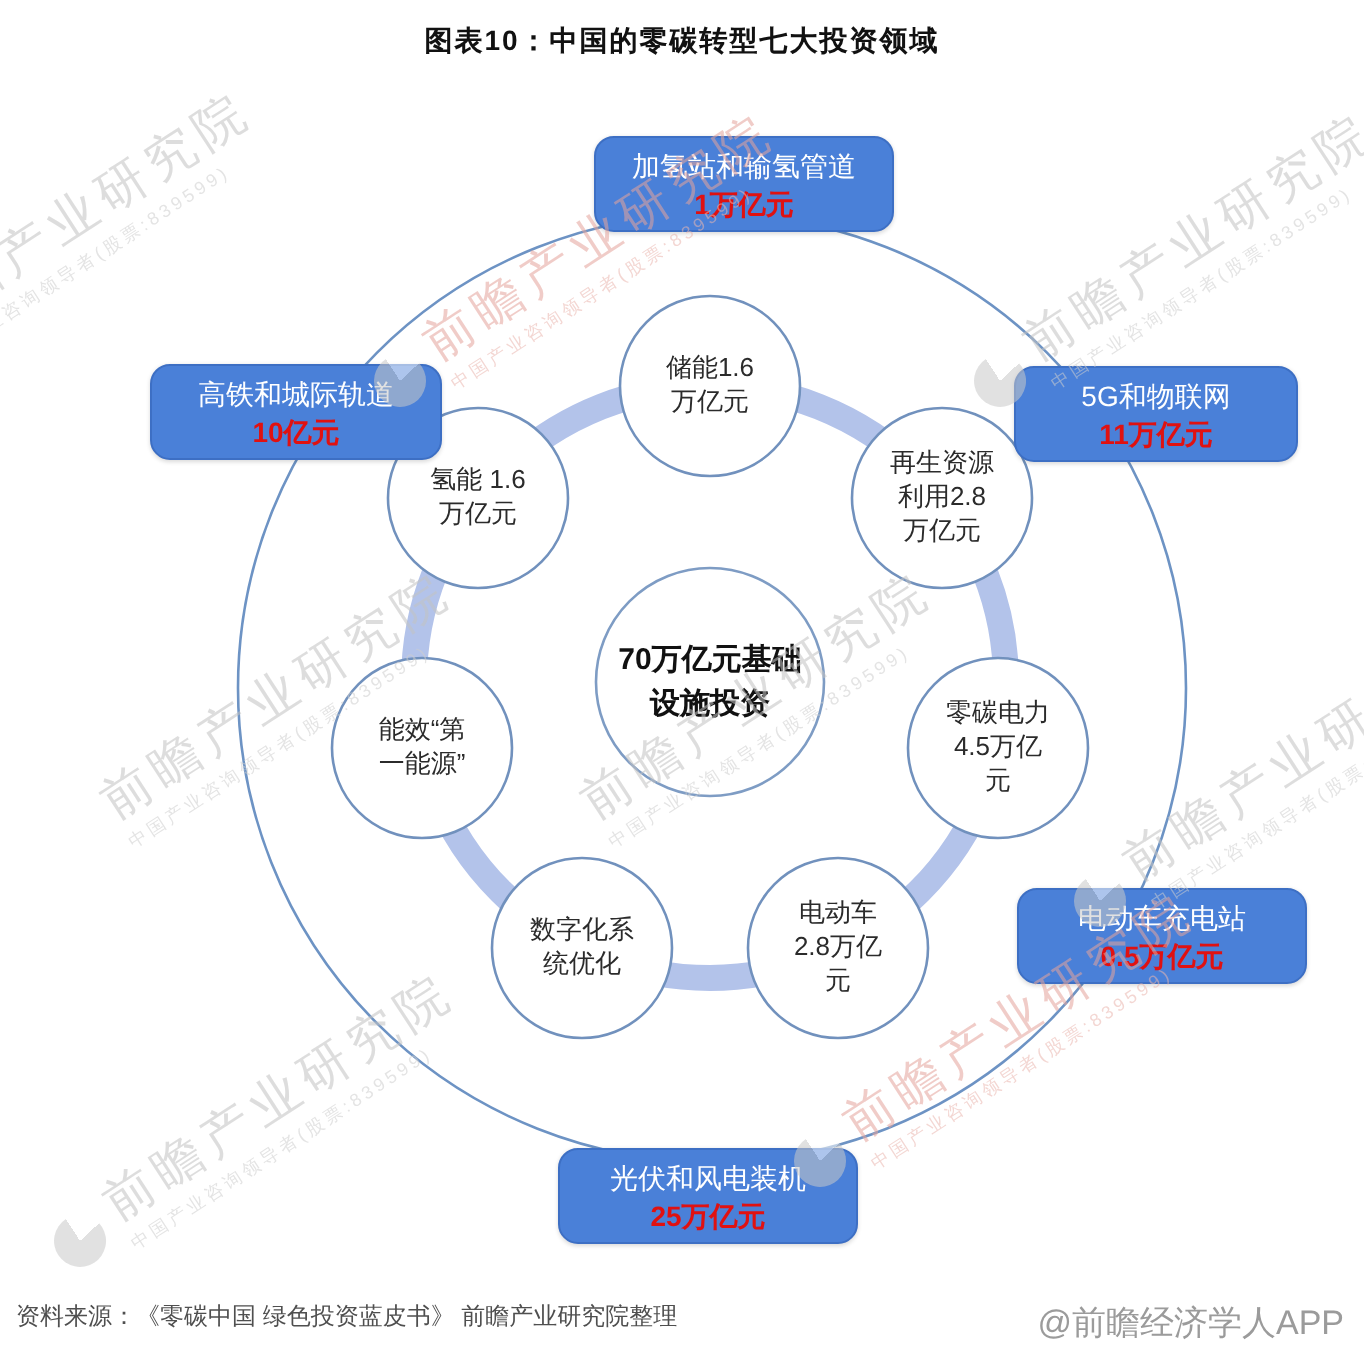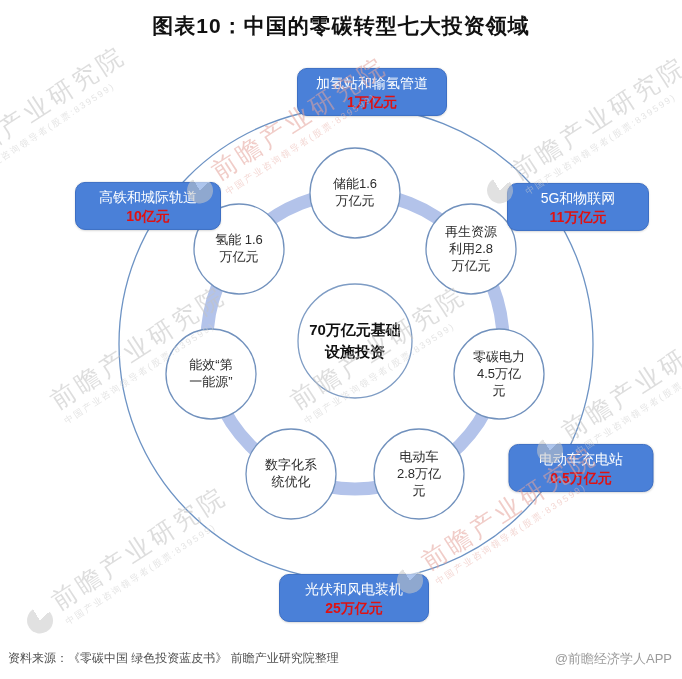--- a/index.html
+++ b/index.html
@@ -1,20 +1,20 @@
 <!DOCTYPE html>
 <html><head>
 <meta charset="utf-8">
 <style>
   html,body{margin:0;padding:0;background:#fff;}
   body{font-family:"Liberation Sans","DejaVu Sans",sans-serif;}
   .canvas{position:relative;width:682px;height:679px;background:#fff;overflow:hidden;}
 
   .title{position:absolute;left:0;top:12px;width:100%;text-align:center;
-         font-size:21px;font-weight:bold;color:#111;letter-spacing:1px;z-index:4;}
+         font-size:14px;font-weight:bold;color:#111;letter-spacing:1px;z-index:4;}
 
   svg.shapes{position:absolute;left:0;top:0;z-index:2;}
 
   
   .node-label{position:absolute;transform:translate(-50%,-50%);width:88px;
               text-align:center;font-size:13px;line-height:1.3;color:#2b2b2b;z-index:3;}
   .node-label span{display:block;}
   .center-label{position:absolute;left:355px;top:341px;transform:translate(-50%,-50%);
                 width:100px;text-align:center;font-size:15px;font-weight:bold;
                 line-height:1.45;color:#111;z-index:3;}
@@ -27,21 +27,21 @@
   .callout .c-amount{display:block;font-size:14px;font-weight:bold;color:#e01111;line-height:1.3;}
   .co-hydrogen{left:372px;top:80px;width:136px;margin-top:12px;}
   .co-5g{left:578px;top:207px;width:128px;}
   .co-rail{left:148px;top:206px;width:132px;}
   .co-trans{left:128px;top:468px;width:131px;}
   .co-ev{left:581px;top:468px;width:131px;}
   .co-solar{left:354px;top:598px;width:136px;}
 
   
   .footer-source{position:absolute;left:8px;top:650px;font-size:12px;color:#4f4f4f;z-index:4;}
-  .footer-credit{position:absolute;right:10px;top:650px;font-size:13px;color:#9b9b9b;z-index:4;}
+  .footer-credit{position:absolute;right:10px;top:650px;font-size:17px;color:#9b9b9b;z-index:4;}
 
   
   .wm{position:absolute;display:flex;align-items:center;gap:8px;
       transform:rotate(-33deg);z-index:5;pointer-events:none;opacity:.55;}
   .wm-logo{width:26px;height:26px;border-radius:50%;flex:0 0 auto;
            background:conic-gradient(#fff 0 80deg,#c9c9c9 80deg 360deg);}
   .wm-text{display:block;}
   .wm-main{display:block;font-size:25px;letter-spacing:4px;color:#c3c3c3;white-space:nowrap;}
   .wm-sub{display:block;font-size:9px;letter-spacing:2px;color:#cecece;white-space:nowrap;}
   .wm-red .wm-main{color:#e5a49c;}

